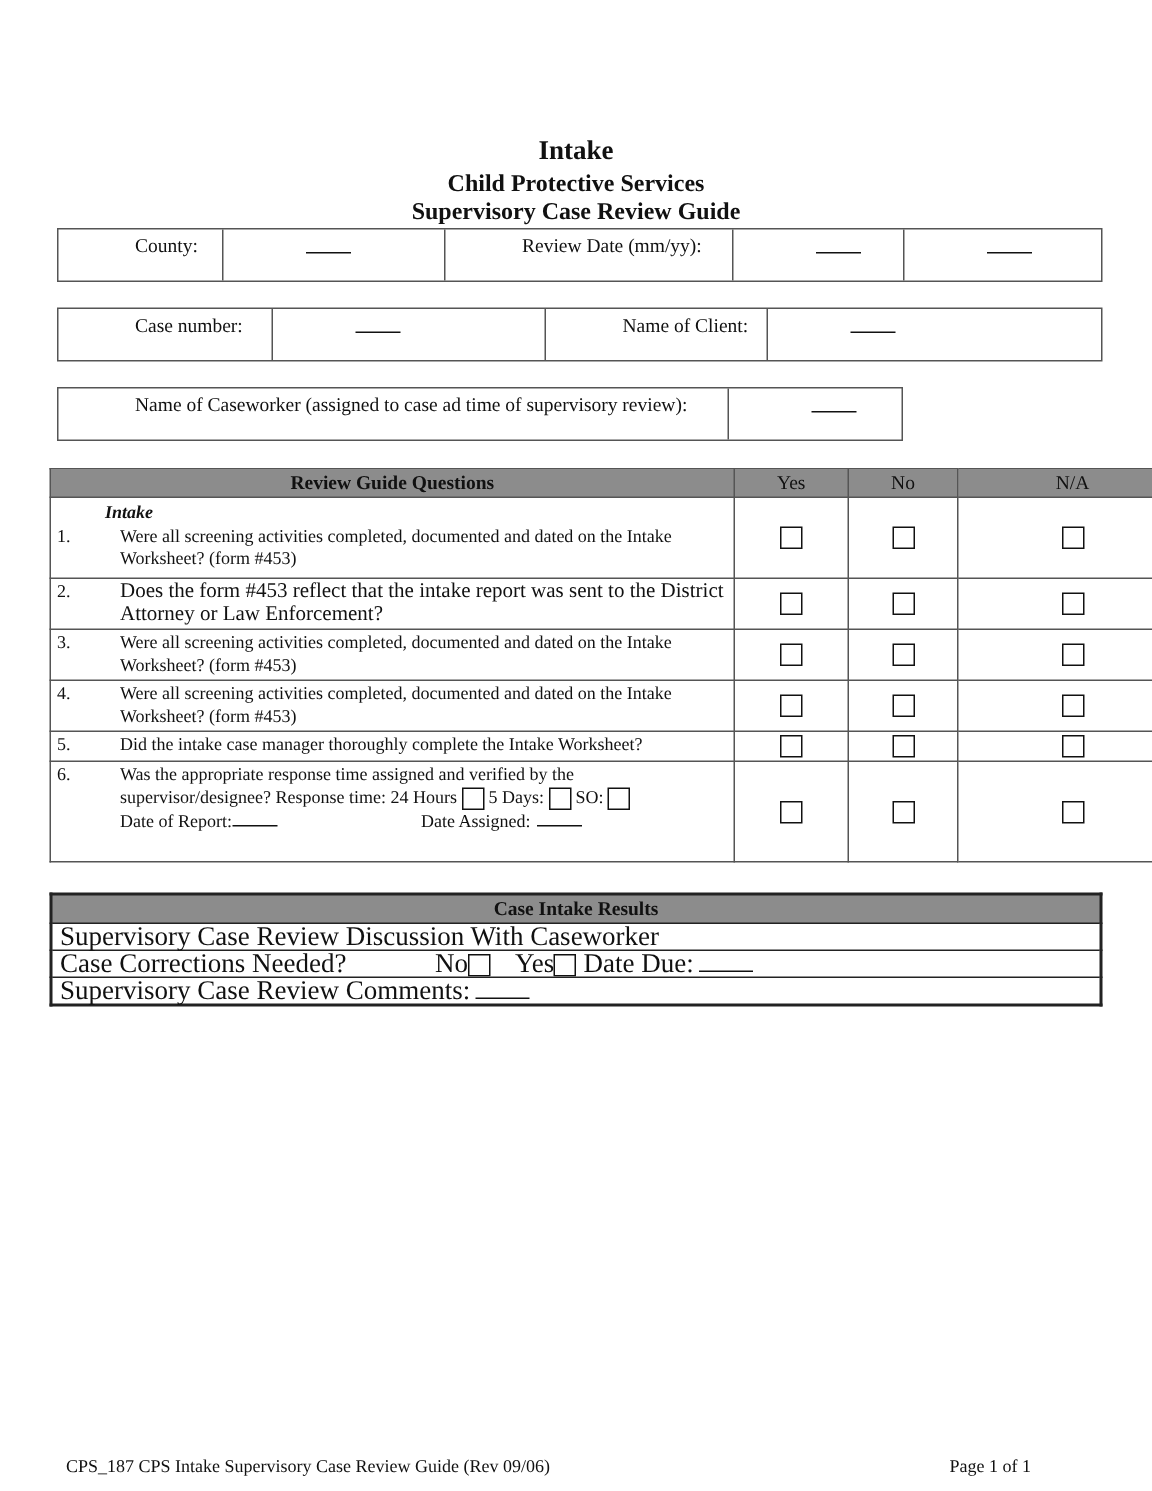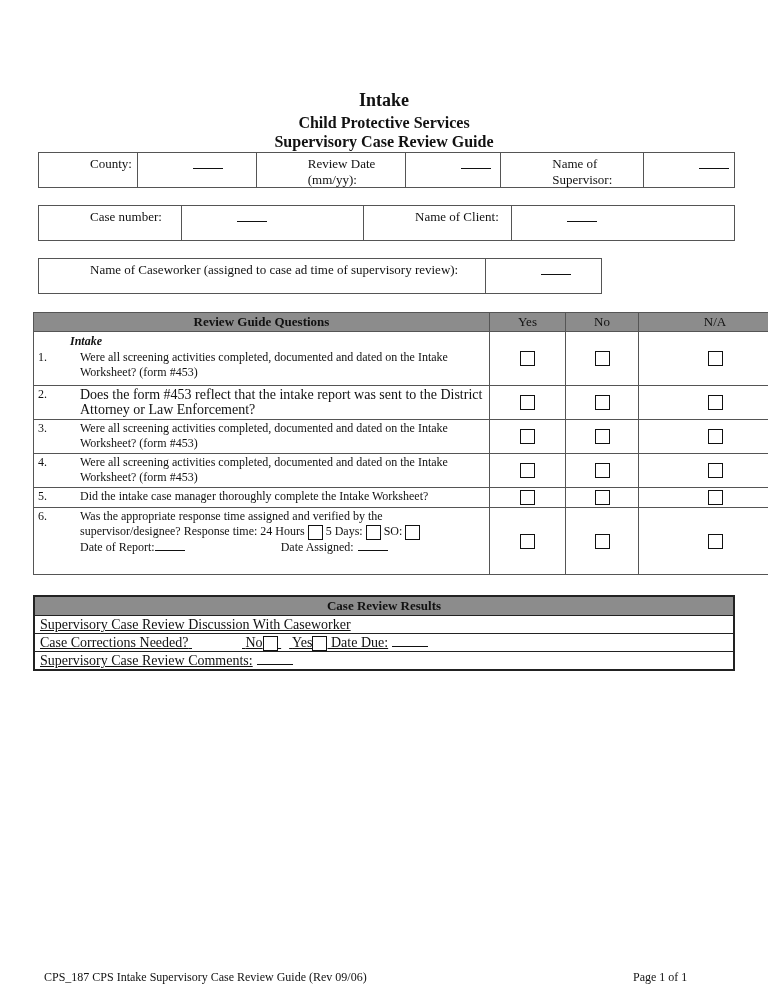--- a/index.html
+++ b/index.html
@@ -18,37 +18,36 @@
   .qtable th.q { font-weight:bold; }
   .qtable td { border:1px solid #555; font-size:12px; vertical-align:top; padding:0; }
   .qtable td.chk { text-align:center; vertical-align:middle; }
   .cb { display:inline-block; width:15px; height:15px; border:1px solid #111; box-sizing:border-box; vertical-align:middle; background:#fff; }
   .qrow { display:flex; padding:1px 4px; line-height:15px; }
   .qnum { width:30px; flex:none; }
   .qtext { flex:1;margin-left:12px; }
   .big { font-size:14px; line-height:15px; }
   .rtable { left:33px; top:595px; width:702px; border:2px solid #222; }
   .rtable th { background:#8c8c8c; font-size:13px; font-weight:bold; height:18px; border-bottom:1px solid #222; padding:0; }
-  .rtable td { font-size:14px; height:17px; padding:0 5px; border-bottom:1px solid #222; line-height:17px;text-decoration:underline; }
+  .rtable td { font-size:18px; height:17px; padding:0 5px; border-bottom:1px solid #222; line-height:17px; }
   .rtable tr:last-child td { border-bottom:none; }
   .footer { position:absolute; top:970px; font-size:12px; }
 </style>
 </head>
 <body>
 
 <div class="title t1">Intake</div>
 <div class="title t2">Child Protective Services</div>
 <div class="title t3">Supervisory Case Review Guide</div>
 
 <div class="box" style="left:38px; top:152px; width:697px; height:36px;">
   <div class="cell" style="width:64px">County:</div>
   <div class="cell" style="width:102px"><span class="blank"></span></div>
   <div class="cell" style="width:146px">Review Date (mm/yy):</div>
   <div class="cell" style="width:68px"><span class="blank"></span></div>
-  <div class="cell" style="width:137px">Name of Supervisor:</div>
   <div class="cell" style="flex:1"><span class="blank"></span></div>
 </div>
 
 <div class="box" style="left:38px; top:205px; width:697px; height:36px;">
   <div class="cell" style="width:97px">Case number:</div>
   <div class="cell" style="width:136px"><span class="blank"></span></div>
   <div class="cell" style="width:102px">Name of Client:</div>
   <div class="cell" style="flex:1"><span class="blank"></span></div>
 </div>
 
@@ -142,21 +141,21 @@
     <td class="chk"><span class="cb"></span></td>
     <td class="chk"><span class="cb"></span></td>
     <td class="chk"><span class="cb"></span></td>
   </tr>
 </tbody>
   </table>
 
 <table class="rtable">
   <tbody>
       <tr>
-        <th>Case Review Results</th>
+        <th>Case Intake Results</th>
       </tr>
   <tr>
         <td>Supervisory Case Review Discussion With Caseworker</td>
       </tr>
   <tr>
         <td>
     <span>Case Corrections Needed?</span>
     <span style="display:inline-block; width:50px"></span>
     <span>No</span><span class="cb"></span>
     <span style="display:inline-block; width:8px"></span>

